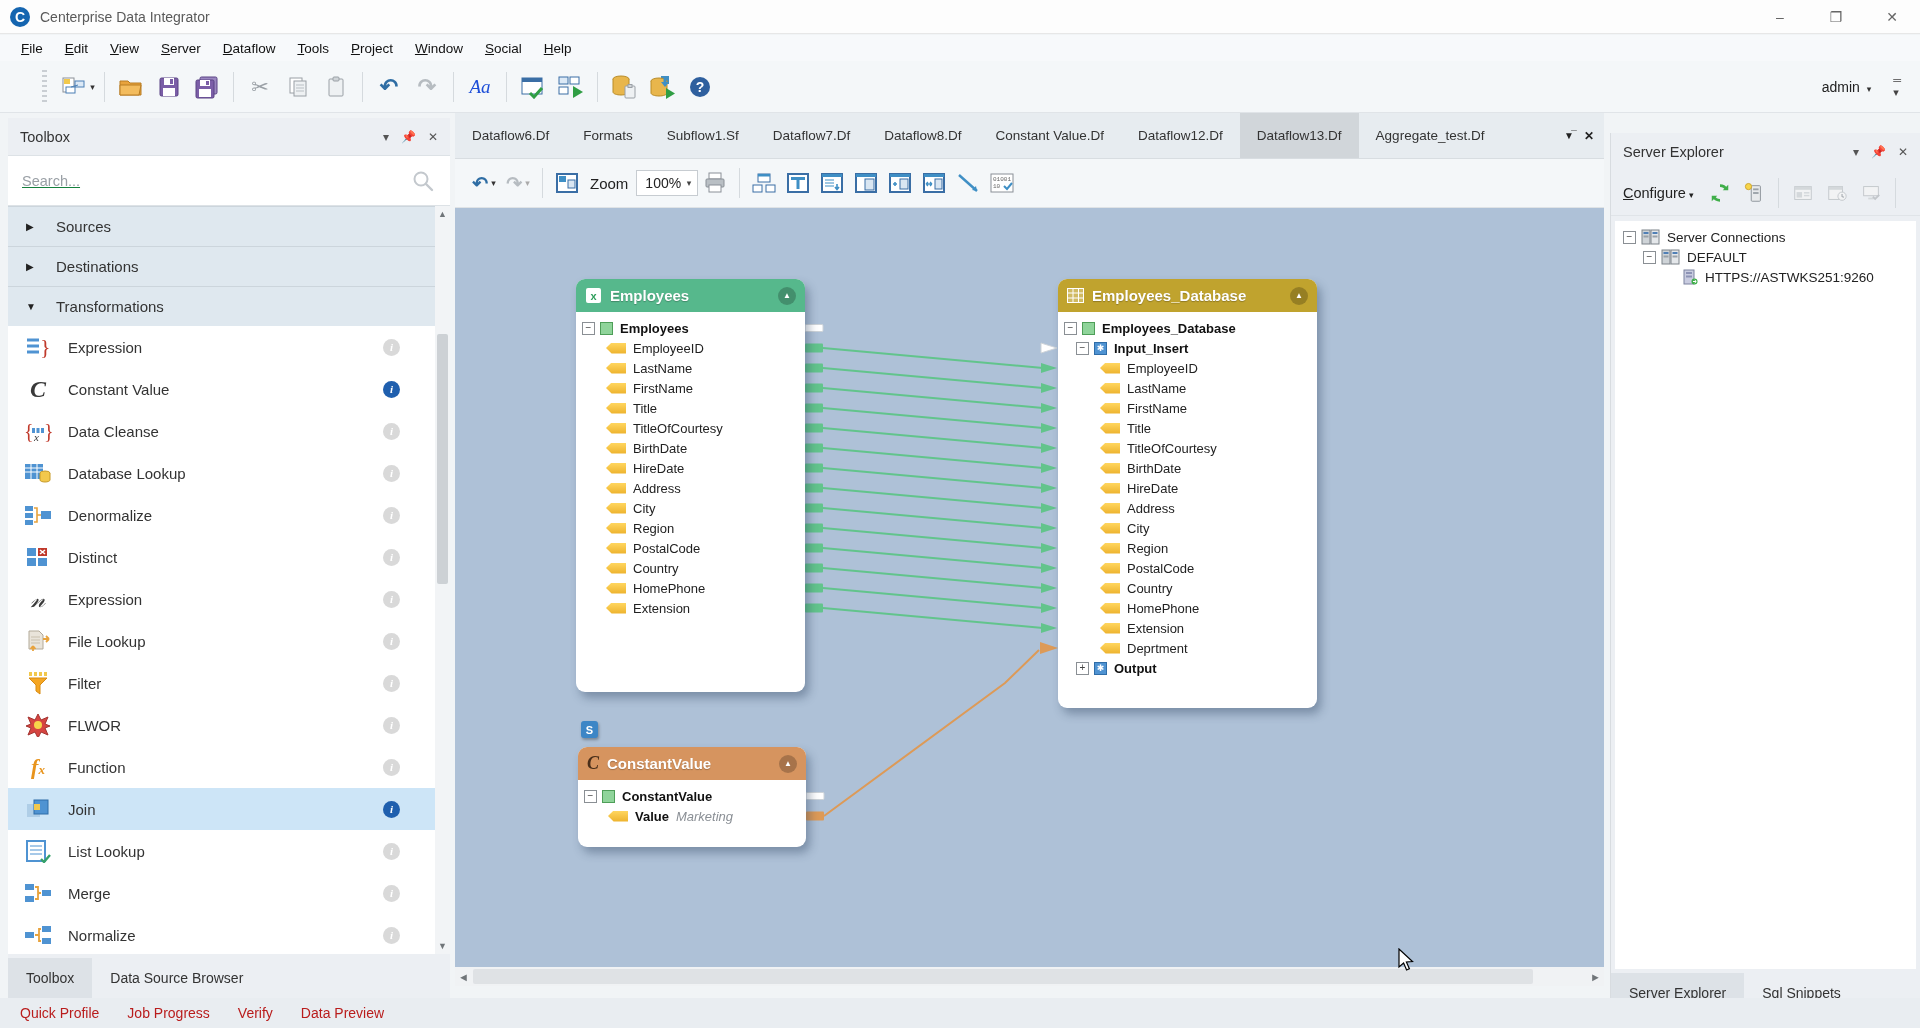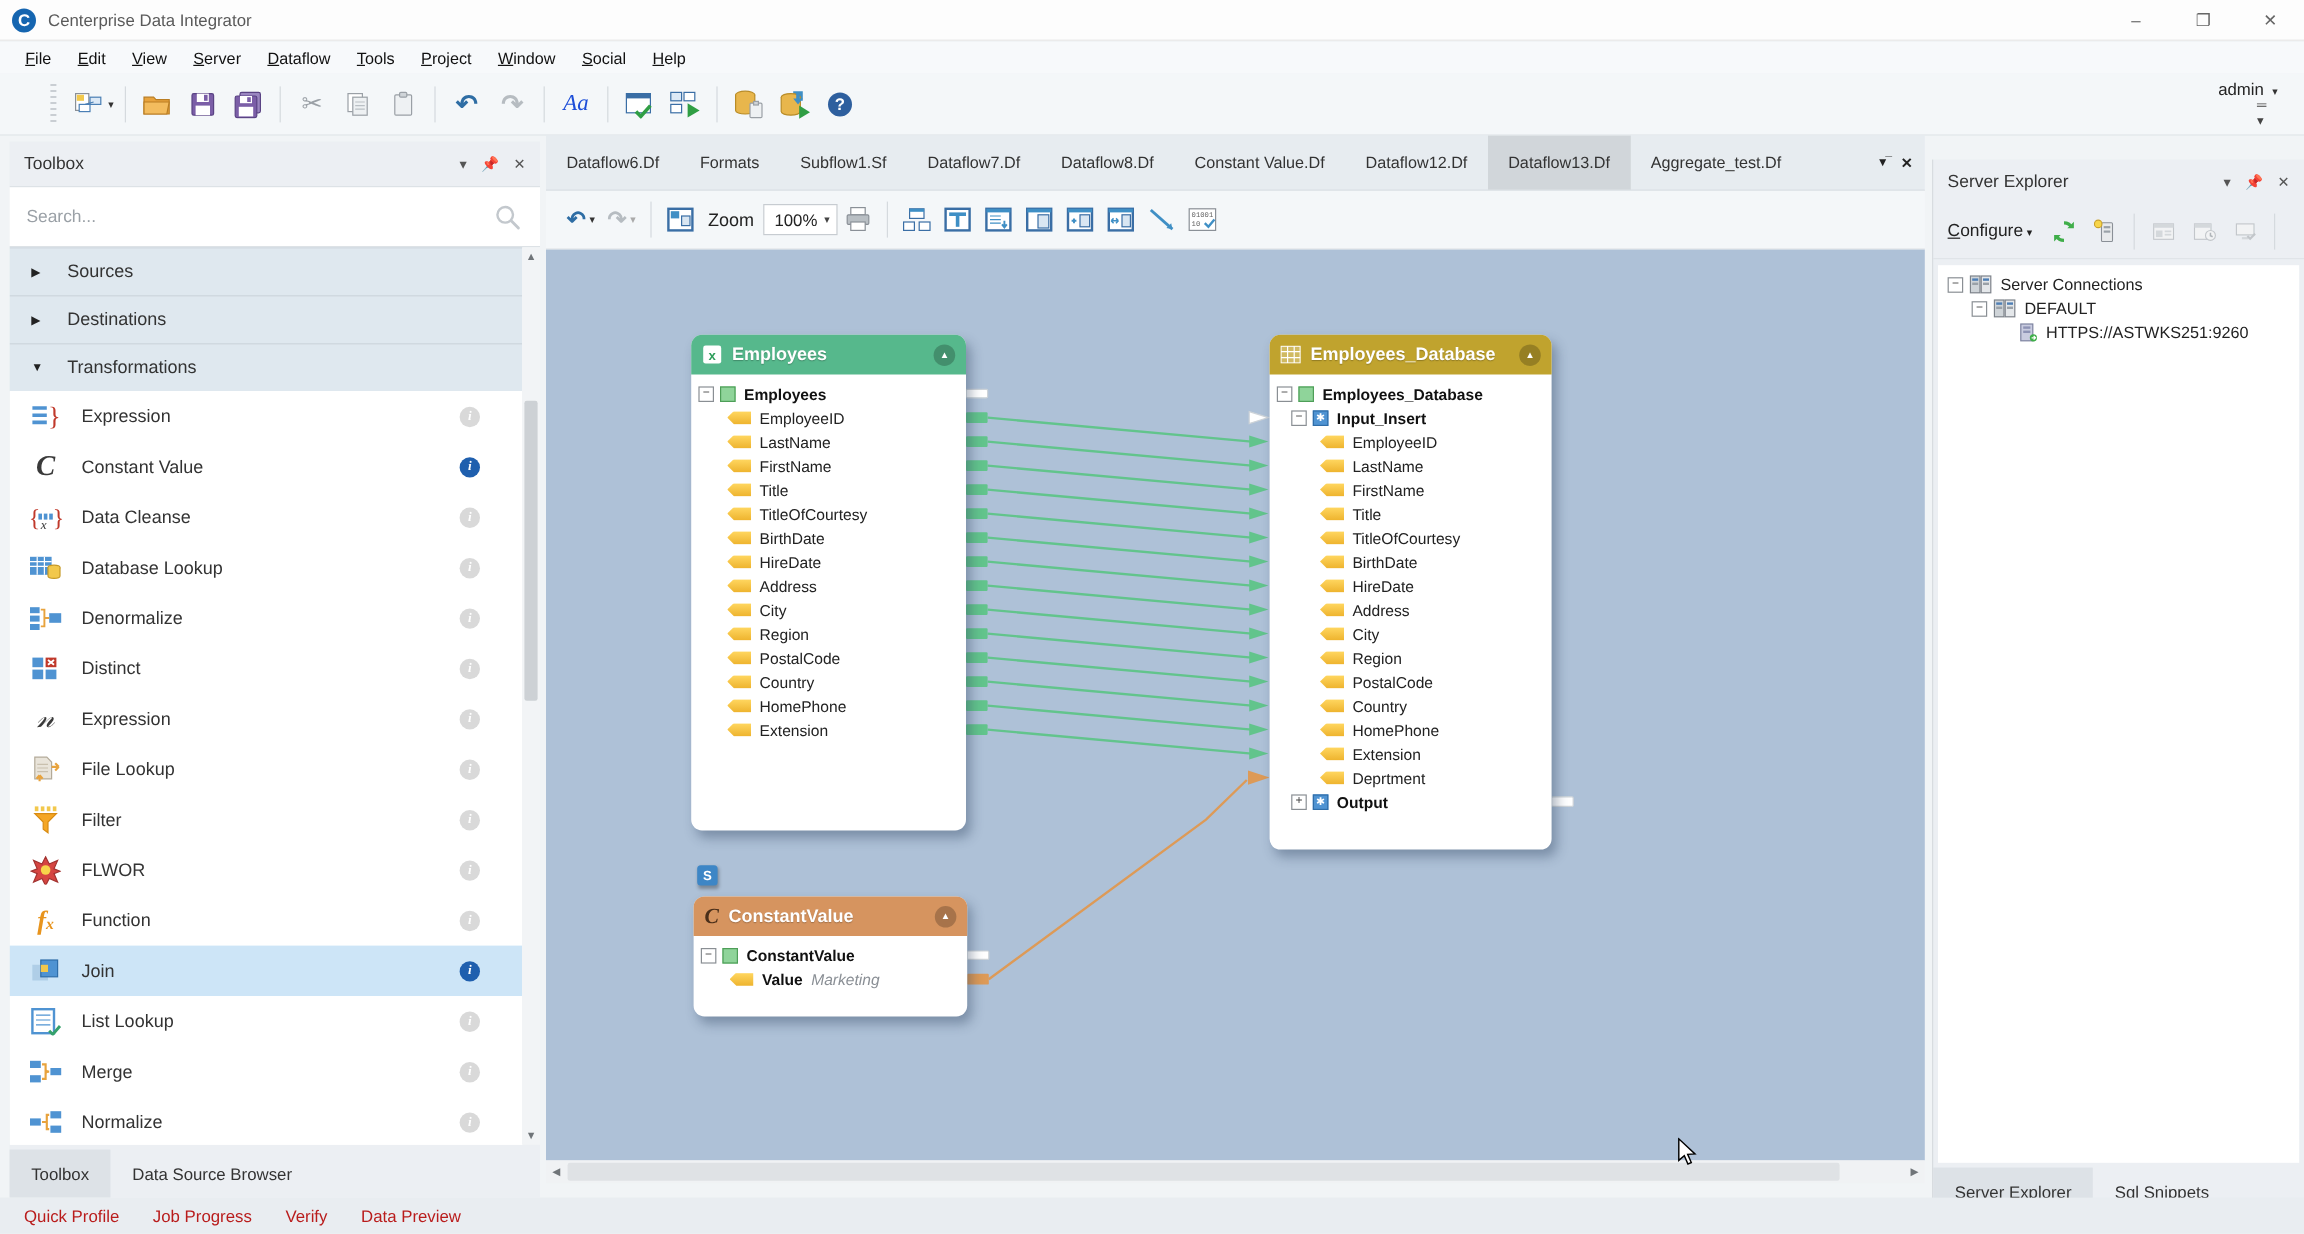--- a/index.html
+++ b/index.html
@@ -26,33 +26,33 @@
 
   
   #main-toolbar { position:absolute; left:0; top:61px; width:1920px; height:52px; background:#f4f7f9;
     border-bottom:1px solid #e0e4e8; display:flex; align-items:center; padding-left:42px; }
   .tb-grip { width:5px; height:34px; margin-right:12px;
     background-image:repeating-linear-gradient(#c9ced3 0 2px, transparent 2px 5px); }
   .tb-btn { height:36px; min-width:34px; display:flex; align-items:center; justify-content:center;
     margin:0 2px; font-size:20px; }
   .tb-sep { width:1px; height:30px; background:#d5dade; margin:0 7px; }
   .tb-caret { font-size:9px; color:#333; margin-left:3px; }
-  #toolbar-right { margin-left:auto; display:flex; align-items:center; margin-right:0;flex-direction:column; }
+  #toolbar-right { margin-left:auto; display:flex; align-items:center; margin-right:20px; }
   #admin-menu { font-size:14px; color:#222; margin-right:22px; }
   #overflow-icon { color:#444; font-size:11px; letter-spacing:-1px; }
 
   
   #left-panel { position:absolute; left:8px; top:118px; width:442px; height:880px; background:#eceff3; }
   #toolbox-header { height:37px; display:flex; align-items:center; padding:0 12px; }
   #toolbox-title { font-size:14.5px; color:#333; }
   .panel-header-icons { margin-left:auto; display:flex; gap:12px; color:#555; font-size:12px; }
   #toolbox-search { height:51px; background:#fff; border-top:1px solid #dde2e6; border-bottom:1px solid #dde2e6;
     display:flex; align-items:center; padding:0 14px; position:relative; }
-  #toolbox-search input { border:0; outline:0; font-size:14.5px; color:#ef4444; width:360px;
-    font-family:"Liberation Sans",sans-serif; background:transparent; }
+  #toolbox-search input { border:0; outline:0; font-size:14.5px; color:#15803d; width:360px;
+    font-family:"Liberation Sans",sans-serif; background:transparent;text-decoration:underline; }
   #toolbox-search input::placeholder { color:#9aa0a6; }
   #search-icon { position:absolute; right:16px; top:14px; width:22px; height:22px; }
   #toolbox-body { position:absolute; left:0; top:88px; width:428px; bottom:44px; overflow:hidden; }
   .tbx-section { height:40px; background:#dfe8ef; border-top:1px solid #ccd5dc; display:flex;
     align-items:center; padding-left:18px; }
   .tbx-section .arrow { font-size:10px; color:#222; width:30px; }
   .tbx-section .lbl { font-size:15px; color:#333; }
   #tbx-items { background:#fff; }
   .tbx-item { height:42px; display:flex; align-items:center; padding-left:16px; position:relative; background:#fff; }
   .tbx-item.selected { background:#cde5f7; }
@@ -764,21 +764,21 @@
               <span class="tag"></span>
               <span>HomePhone</span>
             </div>
             <div class="nrow">
               <span style="width:30px"></span>
               <span class="tag"></span>
               <span>Extension</span>
             </div>
           </div>
         </div>
-      <div id="node-db" class="node" style="left:603px;top:71px;width:235px;height:429px;">
+      <div id="node-db" class="node" style="left:603px;top:71px;width:259px;height:429px;">
           <div class="node-header" style="background:#c0a32e;">
             <svg width="17" height="15" viewBox="0 0 17 15">
               <rect x="0.5" y="0.5" width="16" height="14" fill="rgba(255,255,255,.25)" stroke="#fff"></rect>
               <line x1="0.5" y1="5" x2="16.5" y2="5" stroke="#fff"></line>
               <line x1="0.5" y1="10" x2="16.5" y2="10" stroke="#fff"></line>
               <line x1="6" y1="0.5" x2="6" y2="14.5" stroke="#fff"></line>
               <line x1="11.5" y1="0.5" x2="11.5" y2="14.5" stroke="#fff"></line>
             </svg>
             <span class="node-title">Employees_Database</span>
             <span class="collapse">▲</span>

